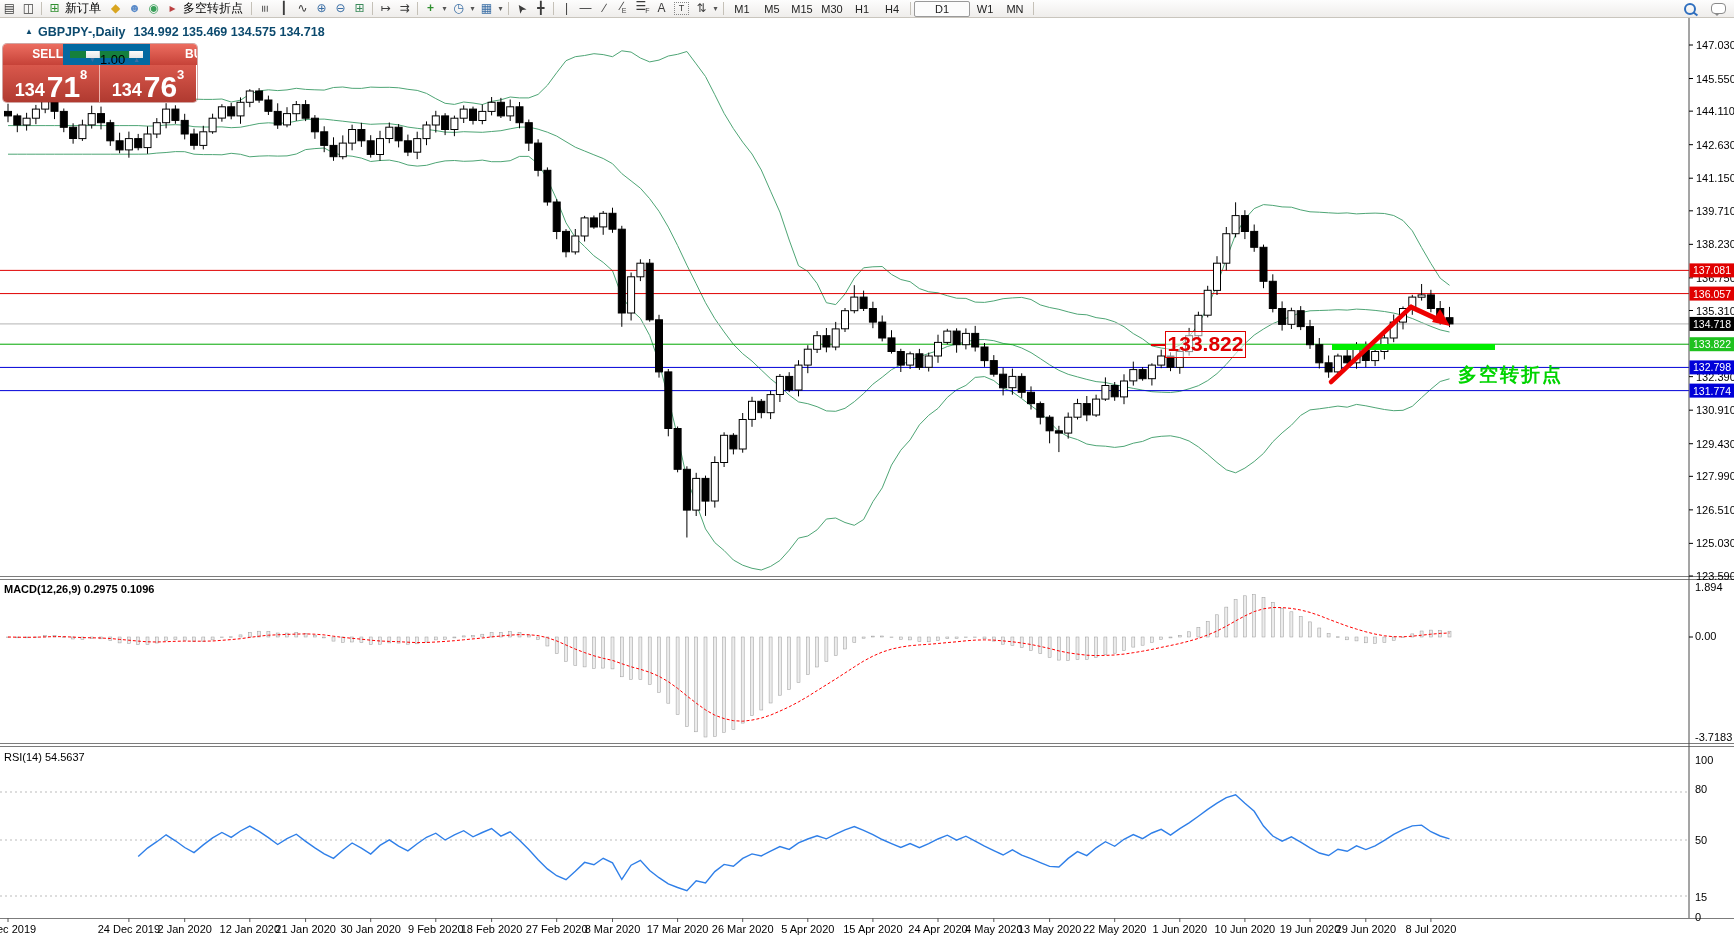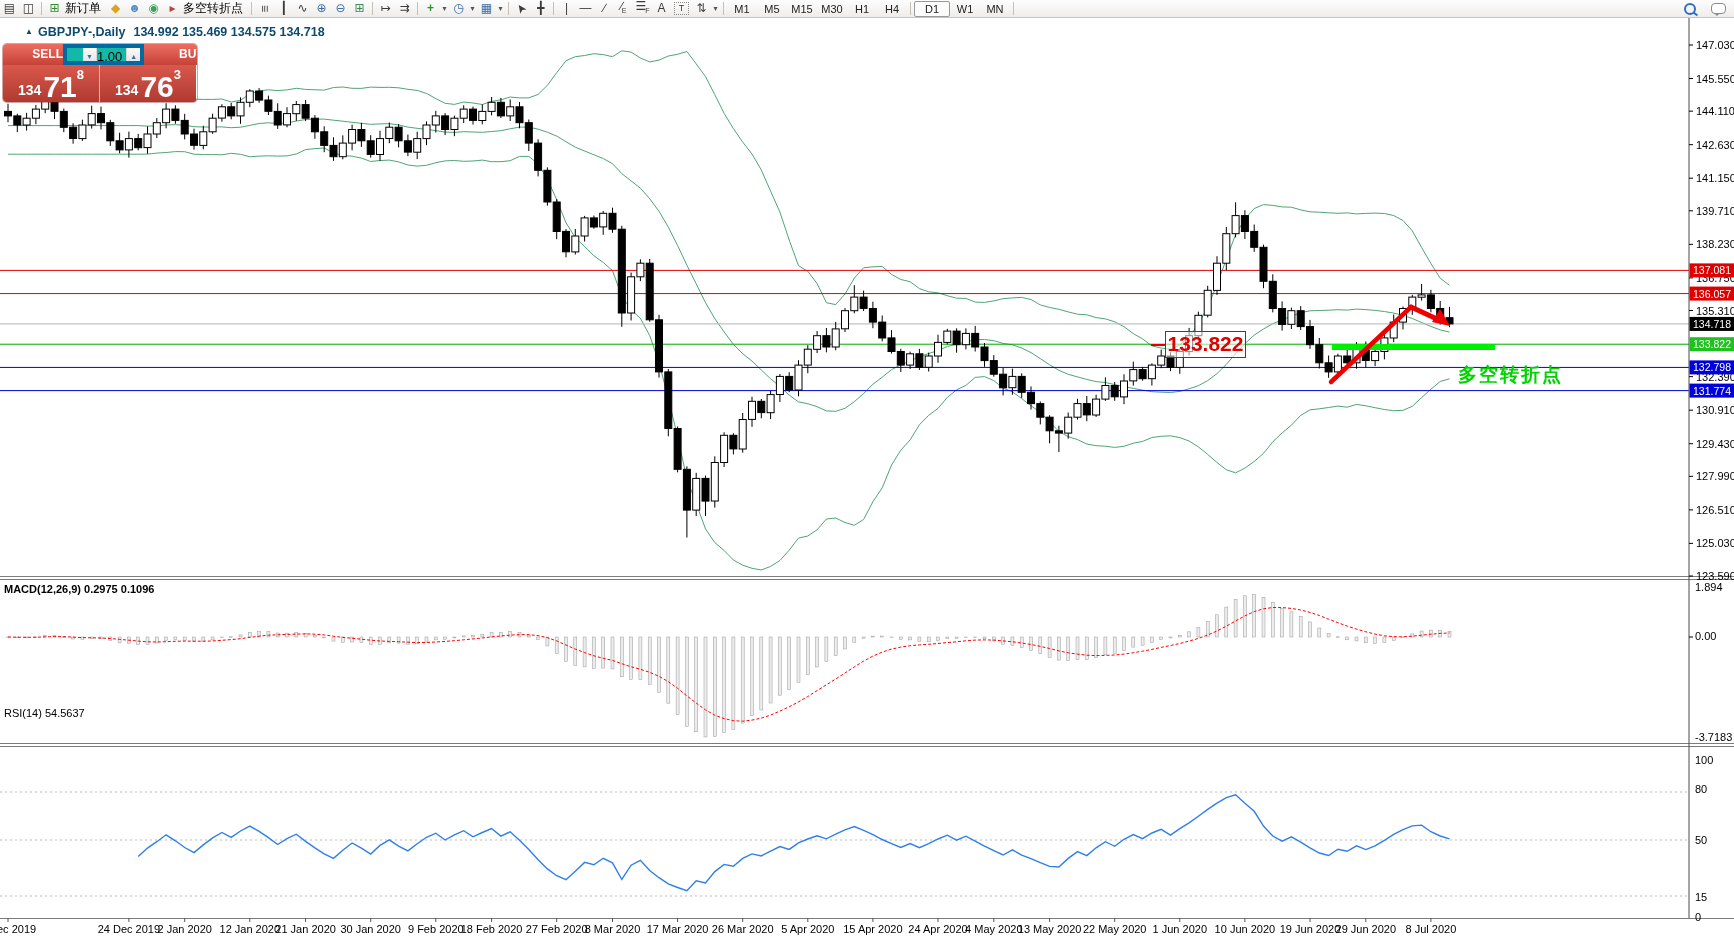--- a/index.html
+++ b/index.html
@@ -9,46 +9,46 @@
     display:flex;align-items:center;font-size:11px;}
   .tb-icon{width:19px;flex:none;text-align:center;font-size:12px;line-height:17px;color:#3c3c3c;}
   .tb-icon .sub{font-size:7px;vertical-align:sub;margin-left:-1px;}
   .tb-caret{width:9px;flex:none;font-size:8px;color:#555;text-align:center;line-height:17px;}
   .tb-sep{width:1px;height:13px;background:#c5c1b8;margin:0 3px;flex:none;}
   .tb-label{font-size:12px;color:#000;margin:0 5px 0 1px;flex:none;line-height:17px;}
   .rot90{display:inline-block;transform:rotate(90deg);}
   .rotnw{display:inline-block;transform:rotate(-125deg);}
   .boxed{border:1px dotted #888;font-size:9px !important;line-height:11px !important;width:13px !important;margin:0 3px;}
   .tf{min-width:22px;flex:none;text-align:center;padding:2px 4px;font-size:11px;color:#222;}
-  .tf.active{background:#fcfcfc;border:1px solid #9a9a9a;border-radius:2px;padding:1px 6px;}
+  .tf.active{background:#fcfcfc;border:1px solid #9a9a9a;border-radius:2px;padding:1px 16px;}
   .css-mag{width:8px;height:8px;border:2px solid #2f6fbf;border-radius:50%;position:relative;margin:0 7px;flex:none;}
   .css-mag:after{content:"";position:absolute;width:5px;height:2px;background:#2f6fbf;right:-4px;bottom:-2px;transform:rotate(40deg);}
   .css-chat{width:13px;height:9px;border:1px solid #8a8a8a;border-radius:4px;position:relative;margin:0 8px;flex:none;background:#fff;}
   .css-chat:after{content:"";position:absolute;left:2px;bottom:-6px;border:3px solid transparent;border-top-color:#8a8a8a;}
   #chart-svg{position:absolute;left:0;top:0;z-index:1;}
   .chart-title{position:absolute;left:25px;top:25px;z-index:5;font-size:12.5px;font-weight:bold;color:#0c4a6e;}
   .title-marker{font-size:8px;margin-right:5px;vertical-align:2px;}
   .title-ohlc{margin-left:8px;}
   .macd-label{position:absolute;left:4px;top:583px;font-size:11px;color:#000;z-index:5;font-weight:bold;}
-  .rsi-label{position:absolute;left:4px;top:707px;font-size:11px;color:#000;z-index:5;}
+  .rsi-label{position:absolute;left:4px;top:751px;font-size:11px;color:#000;z-index:5;}
   .oct{position:absolute;left:3px;top:44px;width:194px;z-index:6;border-radius:4px;overflow:hidden;
     box-shadow:0 0 0 1px rgba(140,30,25,.4);}
   .oct-top{display:flex;height:21px;}
   .oct-btn{width:60px;color:#fff;font-size:12px;font-weight:bold;text-align:right;line-height:21px;
     background:linear-gradient(#ec6d60,#c64238);flex:none;}
-  .oct-vol{flex:1;display:flex;background:#14b8a6;border:4px solid #0369a1;box-sizing:border-box;padding-left:16px;}
+  .oct-vol{flex:1;display:flex;background:#15803d;border:7px solid #0369a1;box-sizing:border-box;padding-left:16px;}
   .vol-btn{width:13px;flex:none;font-size:7px;color:#3a6ea5;text-align:center;line-height:18px;
     background:linear-gradient(#fbfbfb,#e6e6e6);}
   .vol-btn.left{border-right:1px solid #d5d5d5;} .vol-btn.right{border-left:1px solid #d5d5d5;}
   .vol-val{flex:1;font-size:13px;line-height:18px;text-align:right;padding-right:4px;color:#000;}
   .oct-prices{display:flex;height:37px;}
   .price-cell{width:96px;flex:none;display:flex;align-items:flex-end;justify-content:center;color:#fff;
     background:linear-gradient(#d9584c,#b03a30);padding-bottom:2px;}
   .price-cell.sell{border-right:1px solid #eeb2ab;}
-  .p-small{font-size:14px;font-weight:bold;margin-right:2px;line-height:19px;}
+  .p-small{font-size:18px;font-weight:bold;margin-right:2px;line-height:19px;}
   .p-large{font-size:30px;font-weight:bold;line-height:27px;text-align:right;}
   .p-sup{font-size:13px;font-weight:bold;align-self:flex-start;margin-top:2px;}
   .price-note{position:absolute;left:1165px;top:331px;width:79px;height:25px;border:1px solid #e00000;
     color:#e00000;font-size:21px;font-weight:bold;line-height:24px;text-align:center;z-index:4;
     background:rgba(255,255,255,.55);}
   .price-note-dash{position:absolute;left:1151px;top:344px;width:14px;height:2px;background:#e00000;z-index:4;}
   .cn-note{position:absolute;left:1458px;top:362px;font-size:19px;font-weight:bold;color:#00d400;
     z-index:4;letter-spacing:2px;font-family:"Liberation Sans","DejaVu Sans",sans-serif;}
 </style>
 </head>

